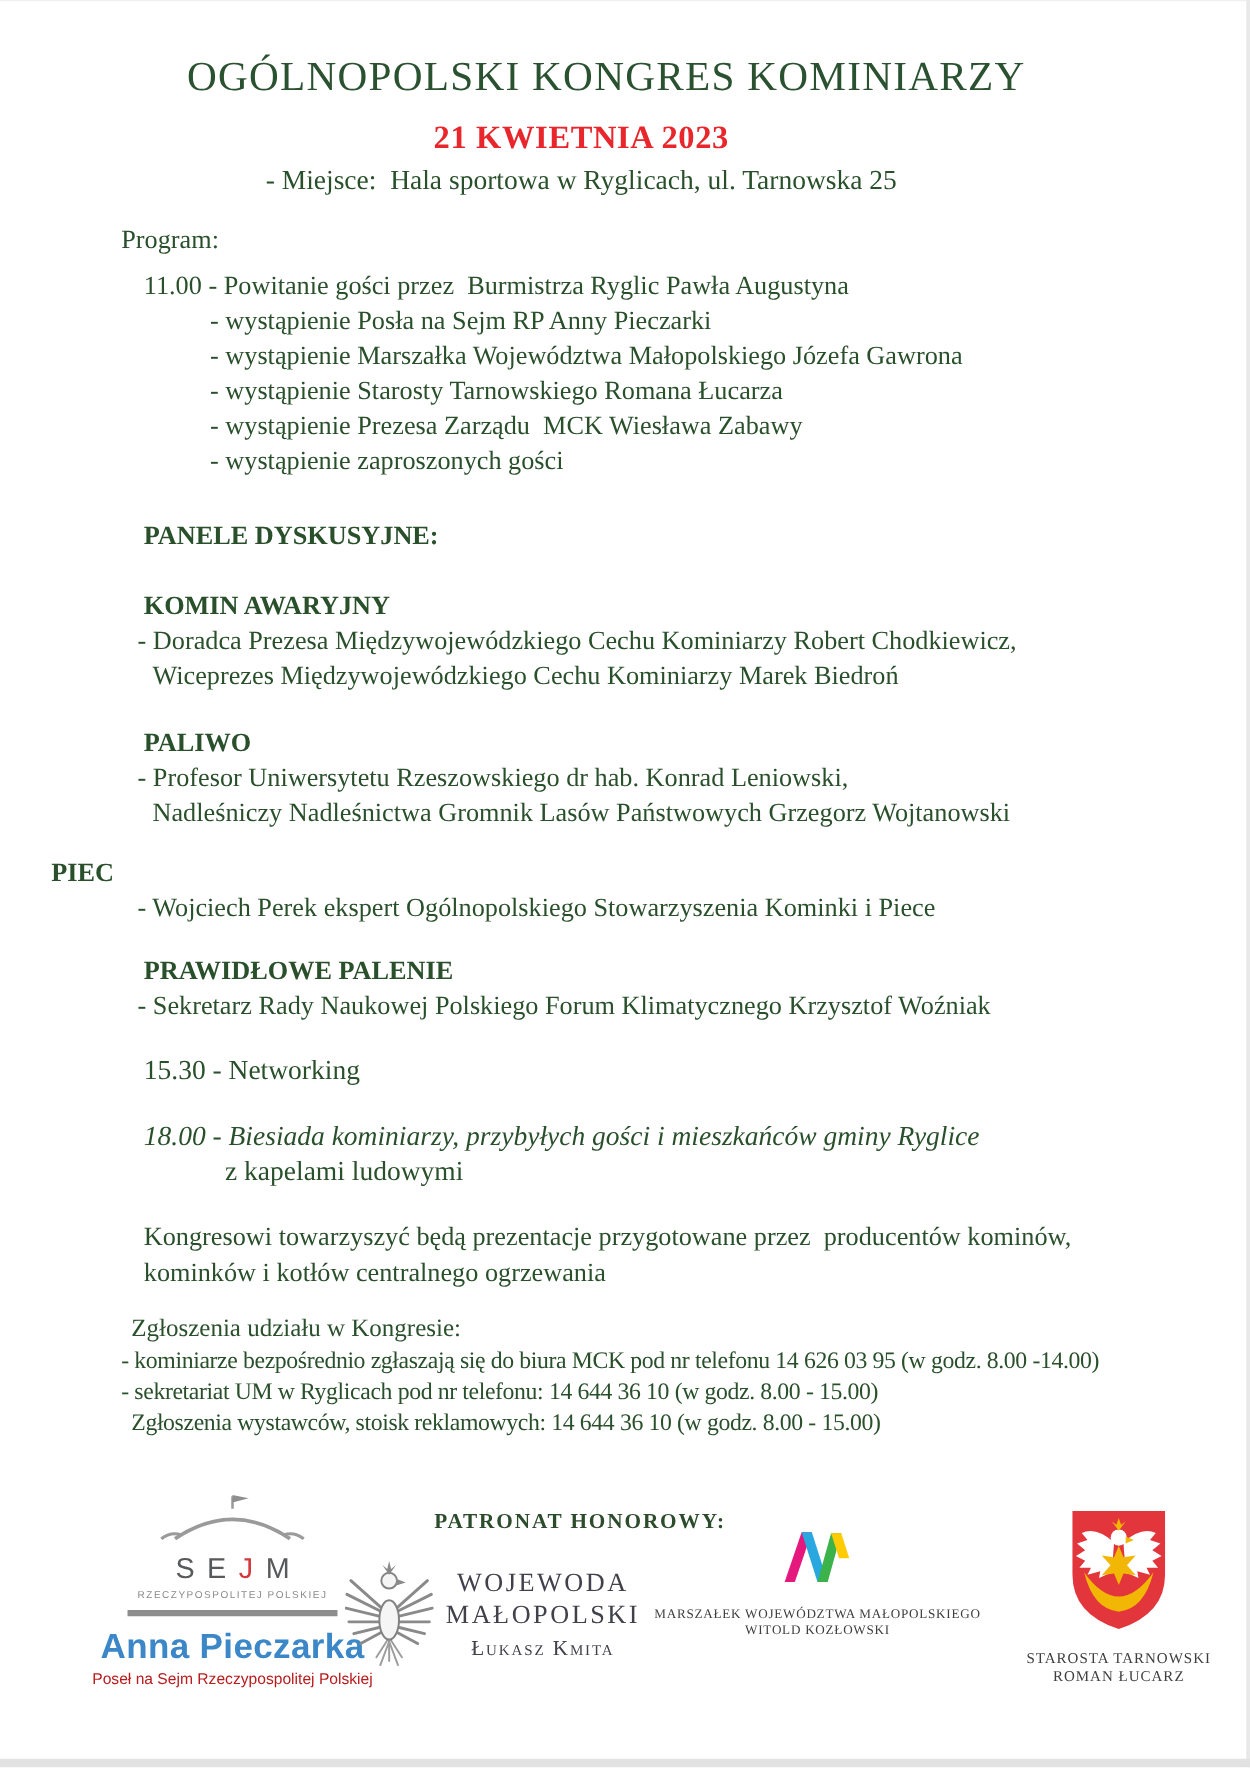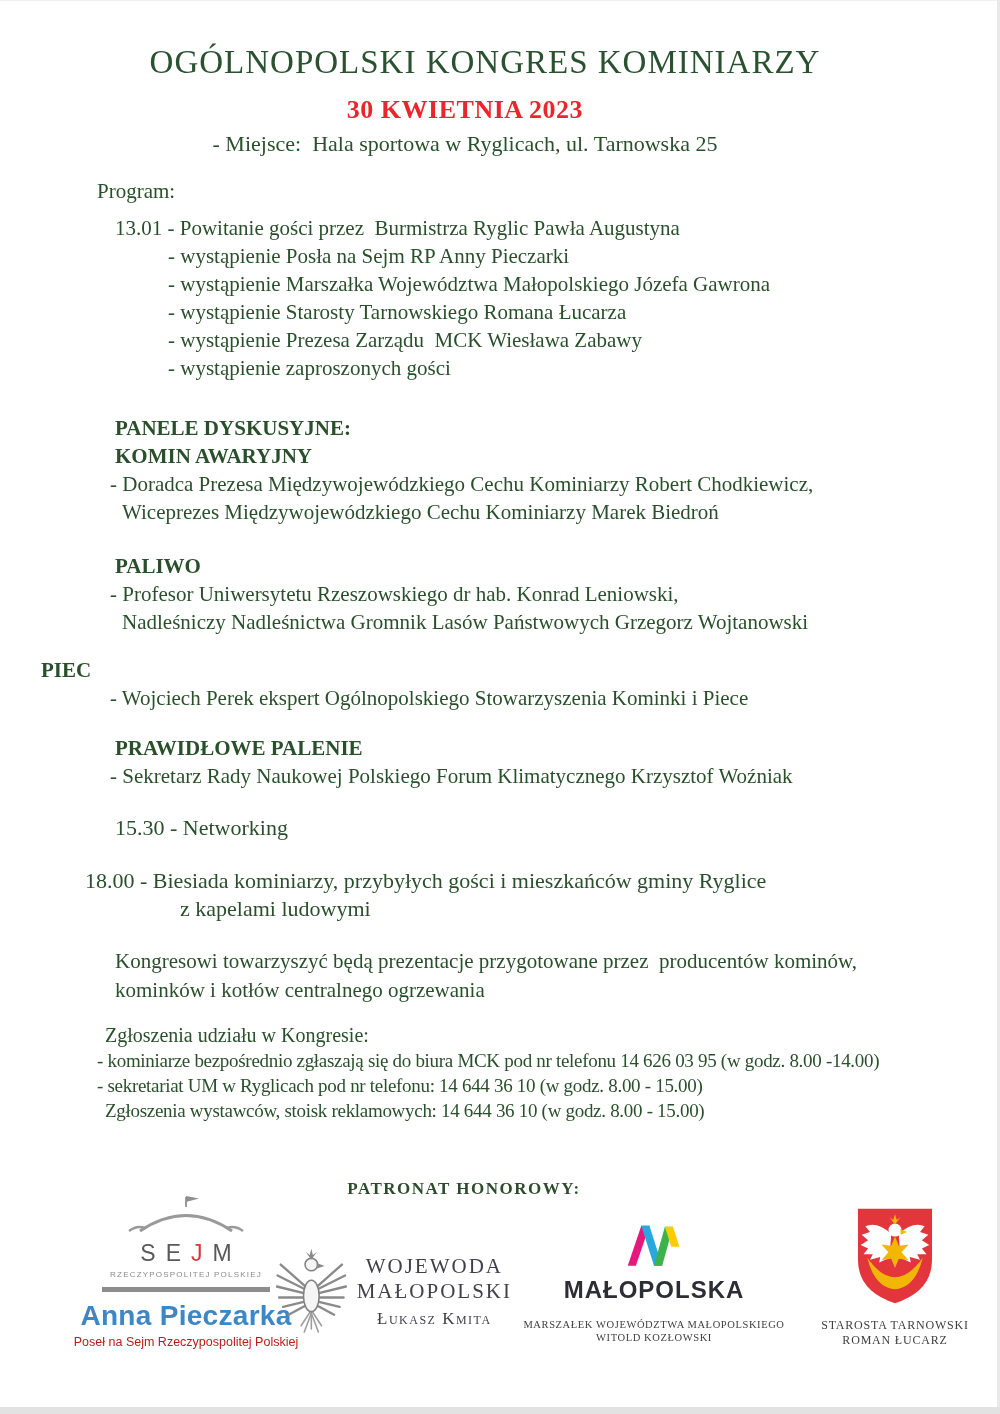--- a/index.html
+++ b/index.html
@@ -21,27 +21,27 @@
 
   .program-label{margin:22px 0 0 97px;font-size:21px;}
   .program-first{margin:10px 0 0 115px;font-size:21px;line-height:28px;}
   .program-subs{margin:0 0 0 168px;font-size:21px;line-height:28px;}
 
   .sec-head{margin:0 0 0 115px;font-size:21px;font-weight:bold;line-height:28px;}
   .panele-head{margin-top:32px;}
   .panel-title{margin:0 0 0 115px;font-size:21px;font-weight:bold;line-height:28px;}
   .panel-line{margin:0 0 0 110px;font-size:21px;line-height:28px;}
   .panel-line.cont{margin-left:122px;}
-  .mt-komin{}
+  .mt-komin{margin-top:28px;}
   .mt-paliwo{margin-top:26px;}
   .mt-piec{margin-top:20px;margin-left:41px;}
   .mt-prawid{margin-top:22px;}
 
   .networking{margin:24px 0 0 115px;font-size:22px;line-height:28px;}
-  .evening1{margin:25px 0 0 85px;font-size:22px;line-height:28px;}
+  .evening1{margin:25px 0 0 115px;font-size:22px;line-height:28px;font-style:italic;}
   .evening2{margin:0 0 0 180px;font-size:22px;line-height:28px;}
 
   .info1{margin:24px 0 0 115px;font-size:21px;line-height:29px;}
   .info2{margin:0 0 0 115px;font-size:21px;line-height:29px;}
 
   .reg-head{margin:18px 0 0 105px;font-size:20px;line-height:25px;}
   .reg-line{margin:0 0 0 97px;font-size:19px;line-height:25px;letter-spacing:-0.3px;}
   .reg-line.last{margin-left:105px;}
 
   .patronat{width:864px;padding-left:64px;box-sizing:border-box;text-align:center;
@@ -74,28 +74,28 @@
 </style>
 </head>
 <body>
 
 <div class="edge-top"></div>
 
 <div class="title-wrap">
   <div class="main-title" data-bind="page.title">OGÓLNOPOLSKI KONGRES KOMINIARZY</div>
 </div>
 <div class="date-wrap">
-  <div class="event-date" data-bind="page.date">30 KWIETNIA 2023</div>
+  <div class="event-date" data-bind="page.date">21 KWIETNIA 2023</div>
 </div>
 <div class="loc-wrap">
   <div class="event-loc" data-bind="page.location">- Miejsce:  Hala sportowa w Ryglicach, ul. Tarnowska 25</div>
 </div>
 
 <div class="program-label" data-bind="program.label">Program:</div>
-<div class="program-first" data-bind="program.first_item">13.01 - Powitanie gości przez  Burmistrza Ryglic Pawła Augustyna</div>
+<div class="program-first" data-bind="program.first_item">11.00 - Powitanie gości przez  Burmistrza Ryglic Pawła Augustyna</div>
 <div class="program-subs" data-bind="program.sub_items.0">- wystąpienie Posła na Sejm RP Anny Pieczarki</div>
 <div class="program-subs" data-bind="program.sub_items.1">- wystąpienie Marszałka Województwa Małopolskiego Józefa Gawrona</div>
 <div class="program-subs" data-bind="program.sub_items.2">- wystąpienie Starosty Tarnowskiego Romana Łucarza</div>
 <div class="program-subs" data-bind="program.sub_items.3">- wystąpienie Prezesa Zarządu  MCK Wiesława Zabawy</div>
 <div class="program-subs" data-bind="program.sub_items.4">- wystąpienie zaproszonych gości</div>
 
 <div class="sec-head panele-head" data-bind="panels.heading">PANELE DYSKUSYJNE:</div>
 
 <div class="panel-title mt-komin" data-bind="panels.items.0.title">KOMIN AWARYJNY</div>
 <div class="panel-line" data-bind="panels.items.0.lines.0">- Doradca Prezesa Międzywojewódzkiego Cechu Kominiarzy Robert Chodkiewicz,</div>
@@ -177,21 +177,20 @@
     </div>
   </div>
 
   <div class="logo logo-malopolska">
     <svg width="58" height="46" viewBox="0 0 64 50">
       <polygon points="3,50 12,50 27,6 18,6" fill="#e5187d"></polygon>
       <polygon points="18,6 27,6 41,50 32,50" fill="#29a8e0"></polygon>
       <polygon points="32,50 41,50 53,7 44,7" fill="#3cb24a"></polygon>
       <polygon points="44,7 53,7 60,29 51,29" fill="#ffcb05"></polygon>
     </svg>
-    <div class="mal-name" data-bind="patronage.malopolska.name">MAŁOPOLSKA</div>
     <div class="mal-sub" data-bind="patronage.malopolska.sub1">MARSZAŁEK WOJEWÓDZTWA MAŁOPOLSKIEGO</div>
     <div class="mal-sub2" data-bind="patronage.malopolska.sub2">WITOLD KOZŁOWSKI</div>
   </div>
 
   <div class="logo logo-starosta">
     <svg width="94" height="100" viewBox="0 0 100 108">
       <path d="M10 3 H90 V58 Q90 92 50 105 Q10 92 10 58 Z" fill="#e2353c"></path>
       <path d="M46 30 Q30 16 18 22 L23 28 L14 31 L21 37 L13 42 L21 46 L16 52 L26 52 L23 58 L34 55 L33 61 L44 56 Z" fill="#ffffff"></path>
       <path d="M54 30 Q70 16 82 22 L77 28 L86 31 L79 37 L87 42 L79 46 L84 52 L74 52 L77 58 L66 55 L67 61 L56 56 Z" fill="#ffffff"></path>
       <circle cx="50" cy="26" r="7" fill="#ffffff"></circle>

